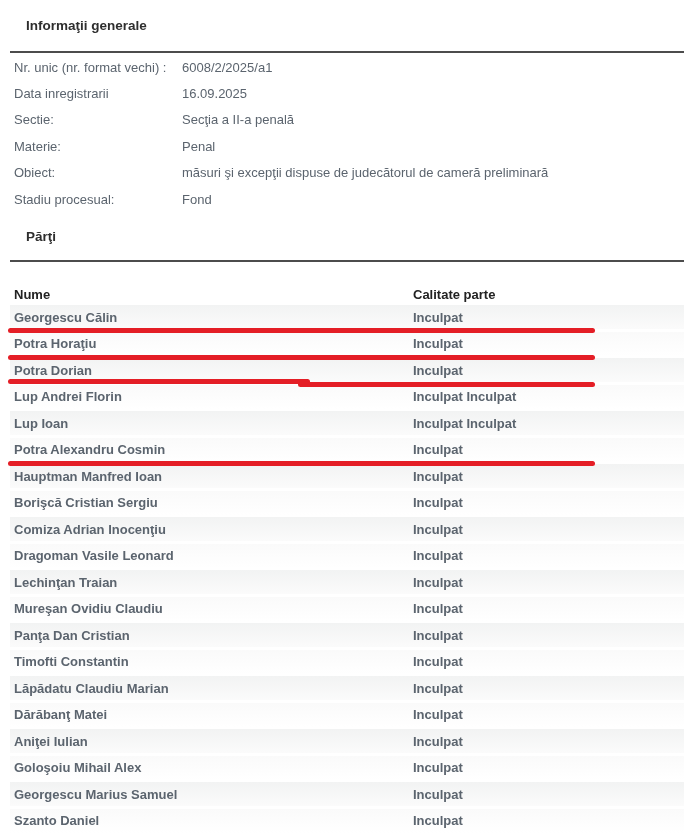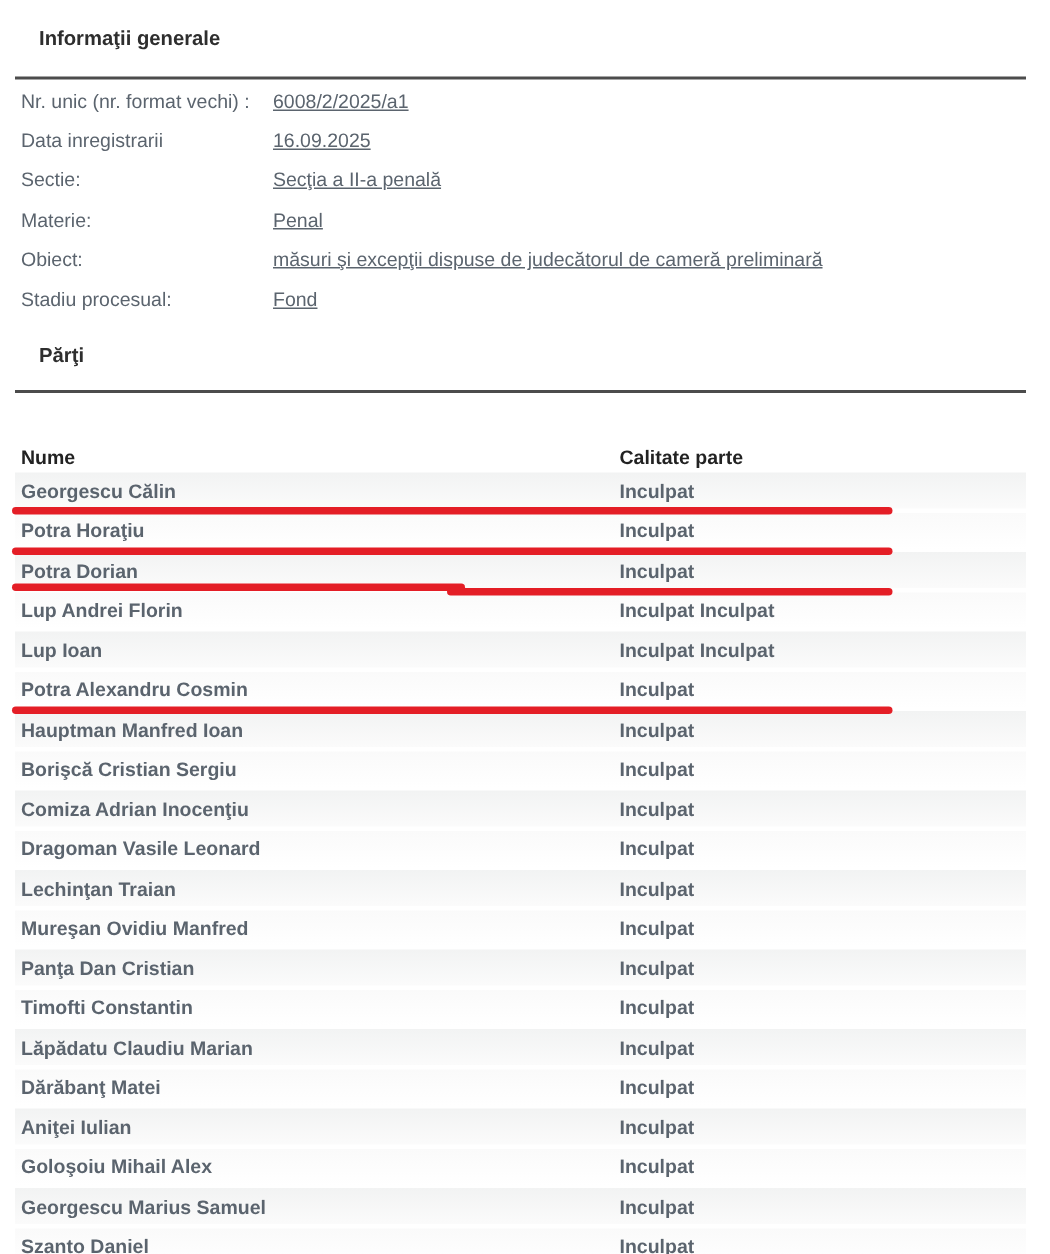--- a/index.html
+++ b/index.html
@@ -14,26 +14,26 @@
   .sec-title{
     margin:14px;padding:5px 0 4px 2px;
     font-size:13.5px;font-weight:bold;color:#2e2e2e;line-height:14px;
   }
   .rule{height:2px;background:#4c4c4c;}
 
   
   .fields{margin-top:1px;}
   .frow{display:flex;align-items:center;height:26.4px;}
   .flabel{width:168px;padding-left:4px;flex:none;}
-  .fvalue{flex:1;text-decoration:underline;}
+  .fvalue{flex:1;}
 
   
   .sec2{margin-top:14px;}
   .sec2 .sec-title{padding:4px 0 2px 2px;}
-  .thead{display:flex;margin-top:32px;height:21px;align-items:center;
+  .thead{display:flex;margin-top:22px;height:21px;align-items:center;
          font-weight:bold;color:#222222;}
   .cell.name{width:399px;padding-left:4px;flex:none;white-space:nowrap;overflow:hidden;}
   .cell.qual{flex:1;white-space:nowrap;}
 
   .prow{
     position:relative;display:flex;align-items:center;
     height:24px;margin-bottom:2.5px;font-weight:bold;
   }
   .prow.odd{background:linear-gradient(to bottom,#f2f3f3,#fbfbfb);}
   .prow.even{background:linear-gradient(to bottom,#fafafa,#ffffff);}
@@ -136,21 +136,21 @@
         </div>
         <div class="prow even">
           <div class="cell name">Dragoman Vasile Leonard</div>
           <div class="cell qual">Inculpat</div>
         </div>
         <div class="prow odd">
           <div class="cell name">Lechinţan Traian</div>
           <div class="cell qual">Inculpat</div>
         </div>
         <div class="prow even">
-          <div class="cell name">Mureşan Ovidiu Manfred</div>
+          <div class="cell name">Mureşan Ovidiu Claudiu</div>
           <div class="cell qual">Inculpat</div>
         </div>
         <div class="prow odd">
           <div class="cell name">Panţa Dan Cristian</div>
           <div class="cell qual">Inculpat</div>
         </div>
         <div class="prow even">
           <div class="cell name">Timofti Constantin</div>
           <div class="cell qual">Inculpat</div>
         </div>

